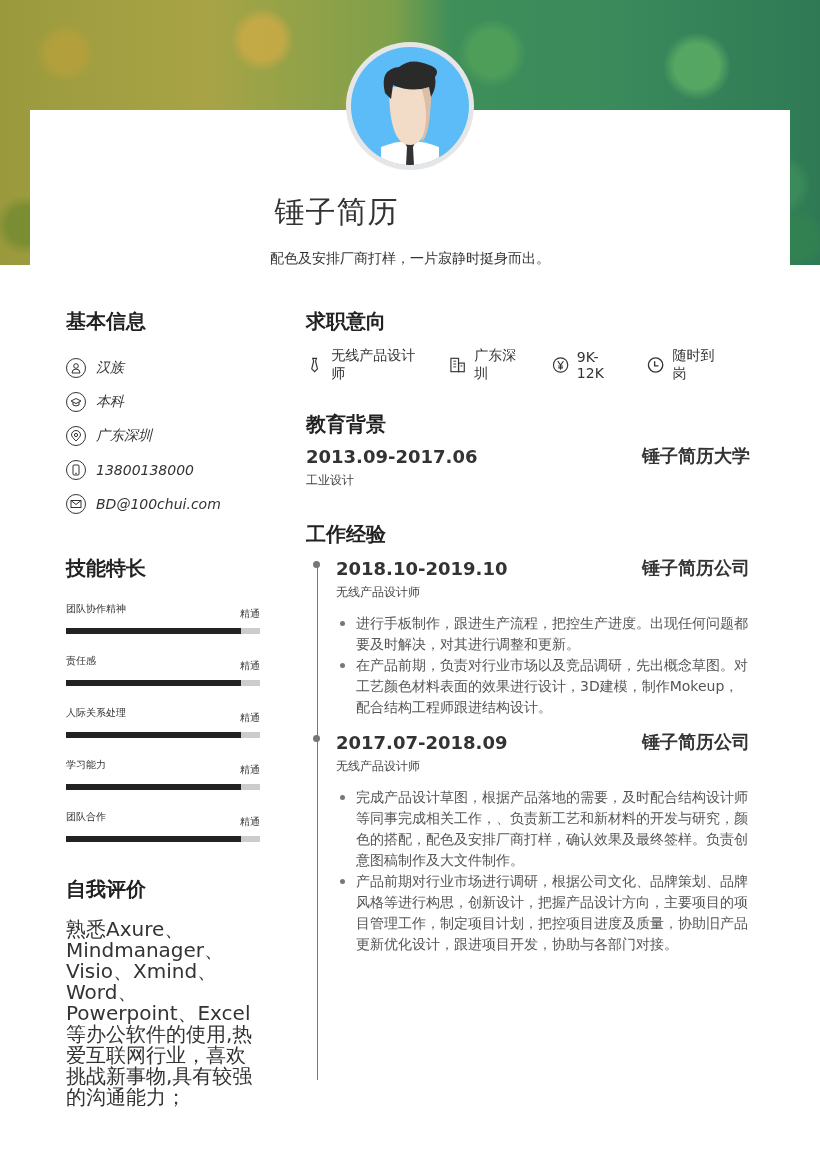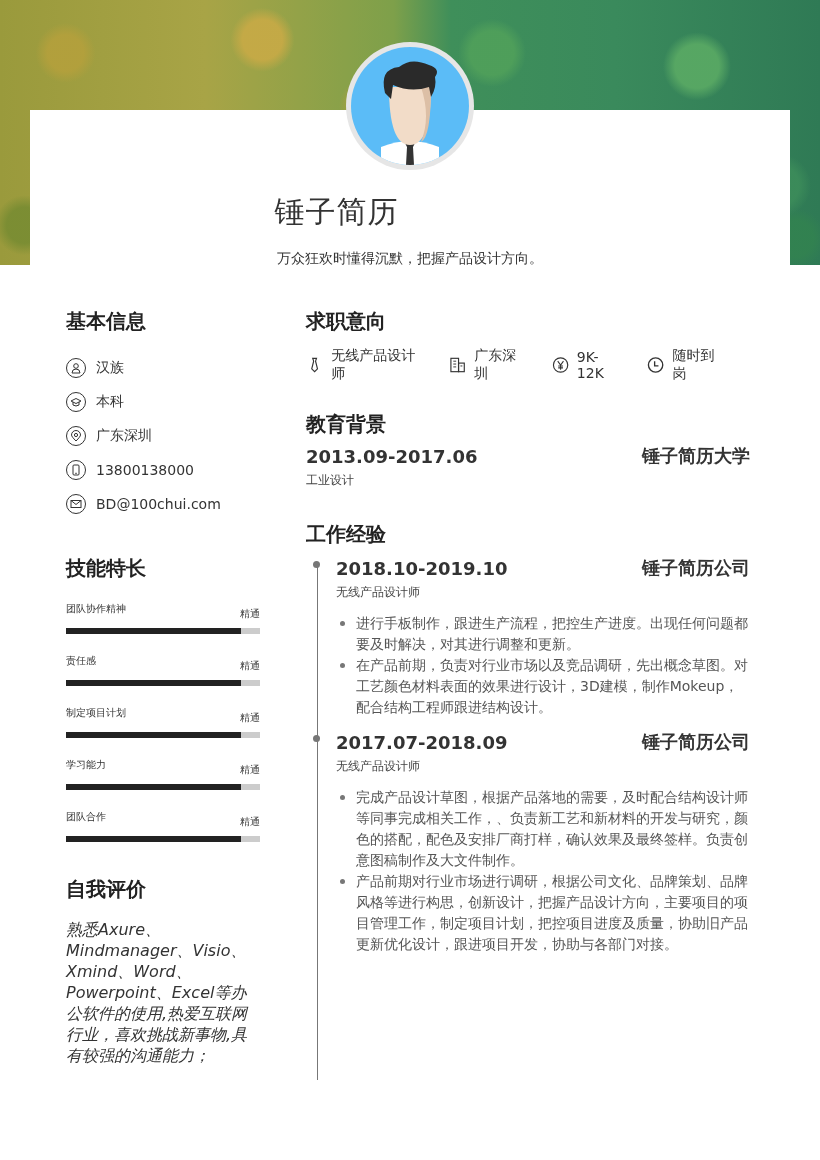--- a/index.html
+++ b/index.html
@@ -37,33 +37,33 @@
     }
     .motto {
       position: absolute; left: 0; width: 820px; top: 250px; text-align: center;
       font-size: 14px; color: #333;
     }
 
     
     .left { position: absolute; left: 66px; top: 308px; width: 194px; }
     .sec-title { font-size: 20px; font-weight: bold; color: #222; }
     .info-list { margin-top: 16px; }
-    .info-item { display: flex; align-items: center; height: 34px; font-size: 14px; color: #333; }
+    .info-item { display: flex; align-items: center; height: 34px; font-size: 14px; color: #333; font-style: italic; }
     .info-icon { width: 20px; height: 20px; border: 1.3px solid #333; border-radius: 50%; display: flex; align-items: center; justify-content: center; margin-right: 10px; }
     .info-icon svg { width: 12px; height: 12px; }
 
     .skills-title { margin-top: 34px; }
     .skill { margin-top: 16px; }
     .skill-row { display: flex; justify-content: space-between; font-size: 10px; color: #333; height: 18px; align-items: flex-end; }
     .skill-row .lvl { position: relative; top: 5px; }
     .skill-bar { margin-top: 12px; height: 6px; background: #cccccc; position: relative; }
     .skill-fill { position: absolute; left: 0; top: 0; height: 6px; background: #222; }
 
     .eval-title { margin-top: 34px; }
-    .eval-text { margin-top: 16px; font-size: 16px; line-height: 21px; color: #333; font-style: italic; }
+    .eval-text { margin-top: 16px; font-size: 20px; line-height: 21px; color: #333; }
 
     
     .right { position: absolute; left: 306px; top: 308px; width: 444px; }
     .intent-row { display: flex; align-items: center; margin-top: 12px; font-size: 14px; color: #333; }
     .intent-item { display: flex; align-items: center; margin-right: 24px; }
     .intent-item svg { width: 18px; height: 18px; margin-right: 8px; }
 
     .edu-title { margin-top: 28px; }
     .row-between { display: flex; justify-content: space-between; align-items: center; }
     .bold14 { font-size: 18px; font-weight: bold; color: #333; }
@@ -91,21 +91,21 @@
       <path d="M30 118 L30 100 Q59 88 88 100 L88 118 Z" fill="#ffffff"></path>
       <path d="M52 92 L66 92 L62 100 L63 118 L55 118 L56 100 Z" fill="#333"></path>
       <path d="M38 40 Q38 98 59 98 Q80 98 80 40 Z" fill="#f2dcc8"></path>
       <path d="M70 40 Q80 70 70 95 Q80 90 80 40 Z" fill="#dcbfa6"></path>
       <path d="M34 46 Q28 22 48 20 Q60 10 78 18 Q90 22 84 30 Q86 40 80 50 L78 40 Q60 46 42 38 L40 52 Z" fill="#2a2a2a"></path>
     </svg>
   </div>
 </div>
 
 <div class="name">锤子简历</div>
-<div class="motto">万众狂欢时懂得沉默，把握产品设计方向。</div>
+<div class="motto">配色及安排厂商打样，一片寂静时挺身而出。</div>
 
 <div class="left">
   <div class="sec-title">基本信息</div>
   <div class="info-list">
     <div class="info-item">
       <span class="info-icon">
         <svg viewBox="0 0 12 12">
             <circle cx="6" cy="4" r="2.3" fill="none" stroke="#333" stroke-width="1"></circle>
             <path d="M2 11 Q2 7 6 7 Q10 7 10 11 Z" fill="none" stroke="#333" stroke-width="1"></path>
           </svg>
@@ -165,21 +165,21 @@
       <div class="skill-row">
           <span>责任感</span>
           <span class="lvl">精通</span>
         </div>
       <div class="skill-bar">
           <div class="skill-fill" style="width:90%"></div>
         </div>
     </div>
     <div class="skill">
       <div class="skill-row">
-          <span>制定项目计划</span>
+          <span>人际关系处理</span>
           <span class="lvl">精通</span>
         </div>
       <div class="skill-bar">
           <div class="skill-fill" style="width:90%"></div>
         </div>
     </div>
     <div class="skill">
       <div class="skill-row">
           <span>学习能力</span>
           <span class="lvl">精通</span>

